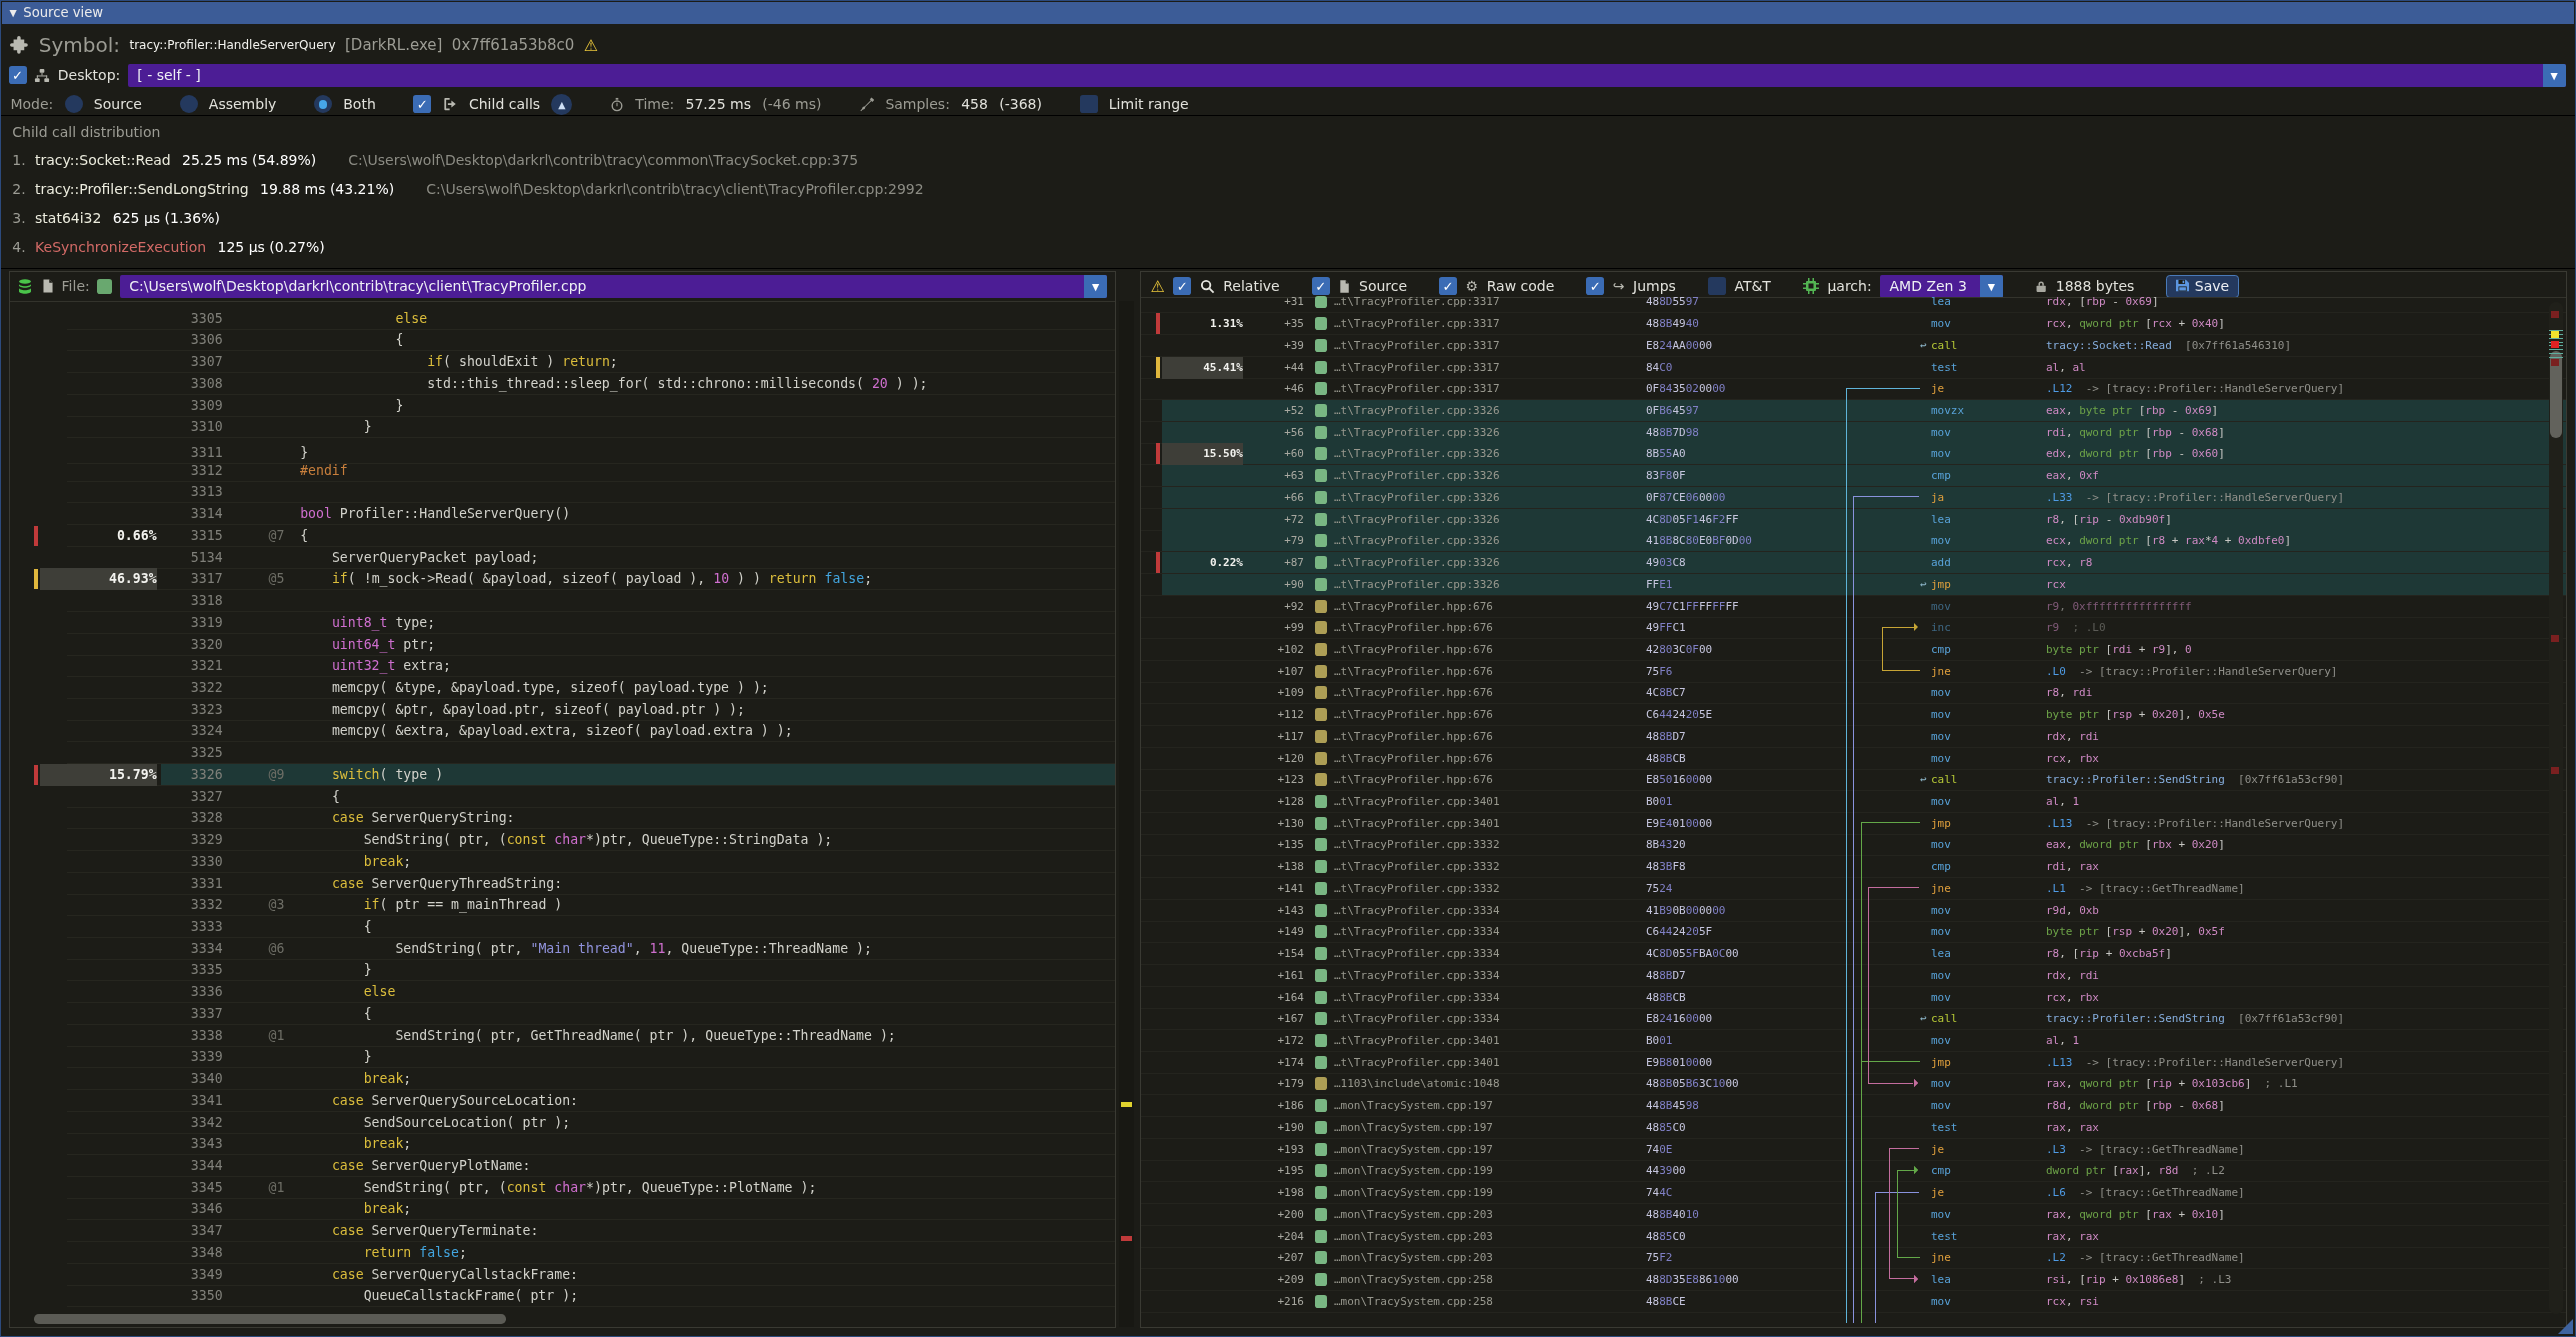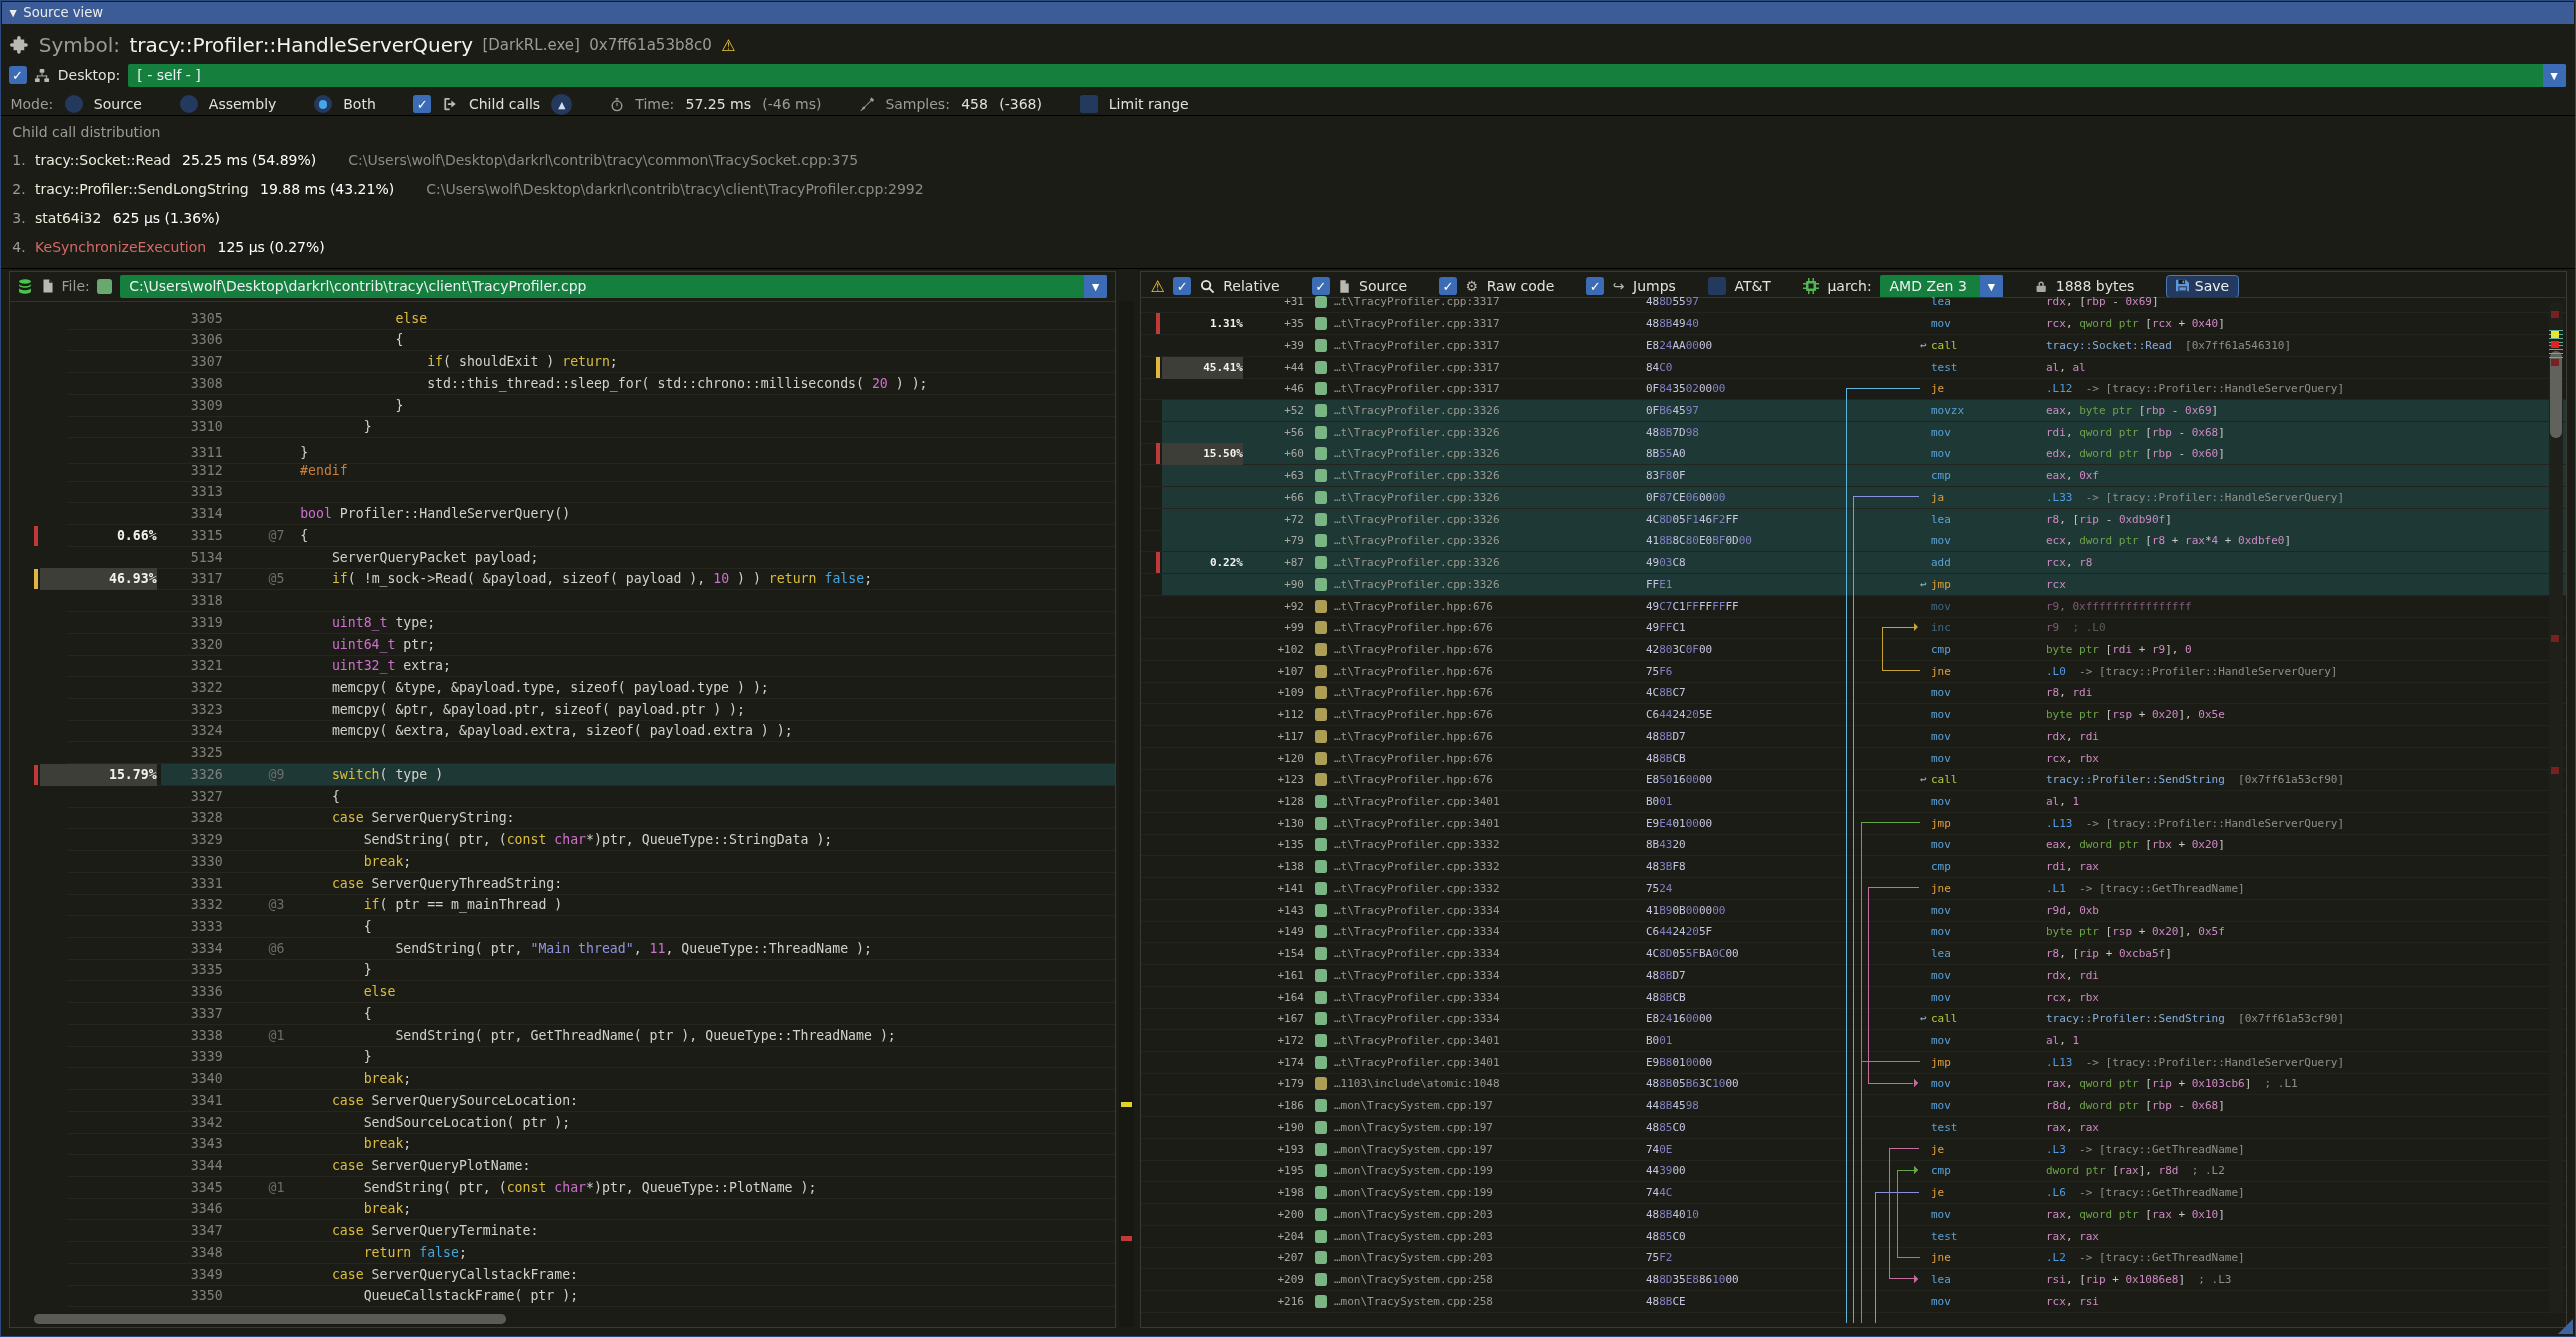--- a/index.html
+++ b/index.html
@@ -6,26 +6,26 @@
   body{width:2576px;height:1338px;overflow:hidden;font-family:"DejaVu Sans",sans-serif;
        -webkit-font-smoothing:antialiased;}
   .window{position:absolute;inset:0;background:#1c1c17;border:0.9px solid #2c4a7c;box-sizing:border-box;}
   
   .titlebar{position:absolute;left:0.9px;top:0.9px;right:0.9px;height:22px;background:#3c5c97;
     color:#ececec;font-size:13.2px;line-height:22px;padding-left:7.6px;}
   .titlebar .tri{font-size:9.4px;margin-right:6.6px;position:relative;top:-0.9px;}
   
   .symrow{position:absolute;left:9.4px;top:28px;right:9.4px;height:32px;display:flex;align-items:center;gap:9.4px;}
   .symrow .lbl{color:#9c9c94;font-size:20px;}
-  .symrow .symname{color:#f2f2ee;font-size:20px;}
+  .symrow .symname{color:#f2f2ee;font-size:12px;}
   .symrow .dim{color:#9c9c94;font-size:15px;}
   .warn{color:#e8c53a;font-size:16px;}
   .funcrow{position:absolute;left:7.6px;top:62px;right:9.4px;height:24.6px;display:flex;align-items:center;gap:7.6px;}
   .funcrow .lbl{color:#e2e2dc;font-size:14px;}
-  .combo{background:#15803d;color:#eef0f4;font-size:14px;height:23px;line-height:23px;
+  .combo{background:#4c1d95;color:#eef0f4;font-size:14px;height:23px;line-height:23px;
      padding:0 9.4px;flex:1;position:relative;border-radius:1.9px;}
   .moderow{position:absolute;left:9.4px;top:91px;right:9.4px;height:24.6px;display:flex;align-items:center;
      gap:11.3px;font-size:14px;color:#e2e2dc;}
   .moderow .lbl{color:#9c9c94;}
   .gap28{width:15px;}
   .checkbox{width:18px;height:18px;border-radius:2.8px;background:#24395e;display:inline-flex;
      align-items:center;justify-content:center;color:#fff;font-size:13.2px;flex:0 0 auto;}
   .checkbox.on{background:#3b6cb5;}
   .radio{width:18px;height:18px;border-radius:50%;background:#24395e;display:inline-flex;align-items:center;
      justify-content:center;flex:0 0 auto;}

